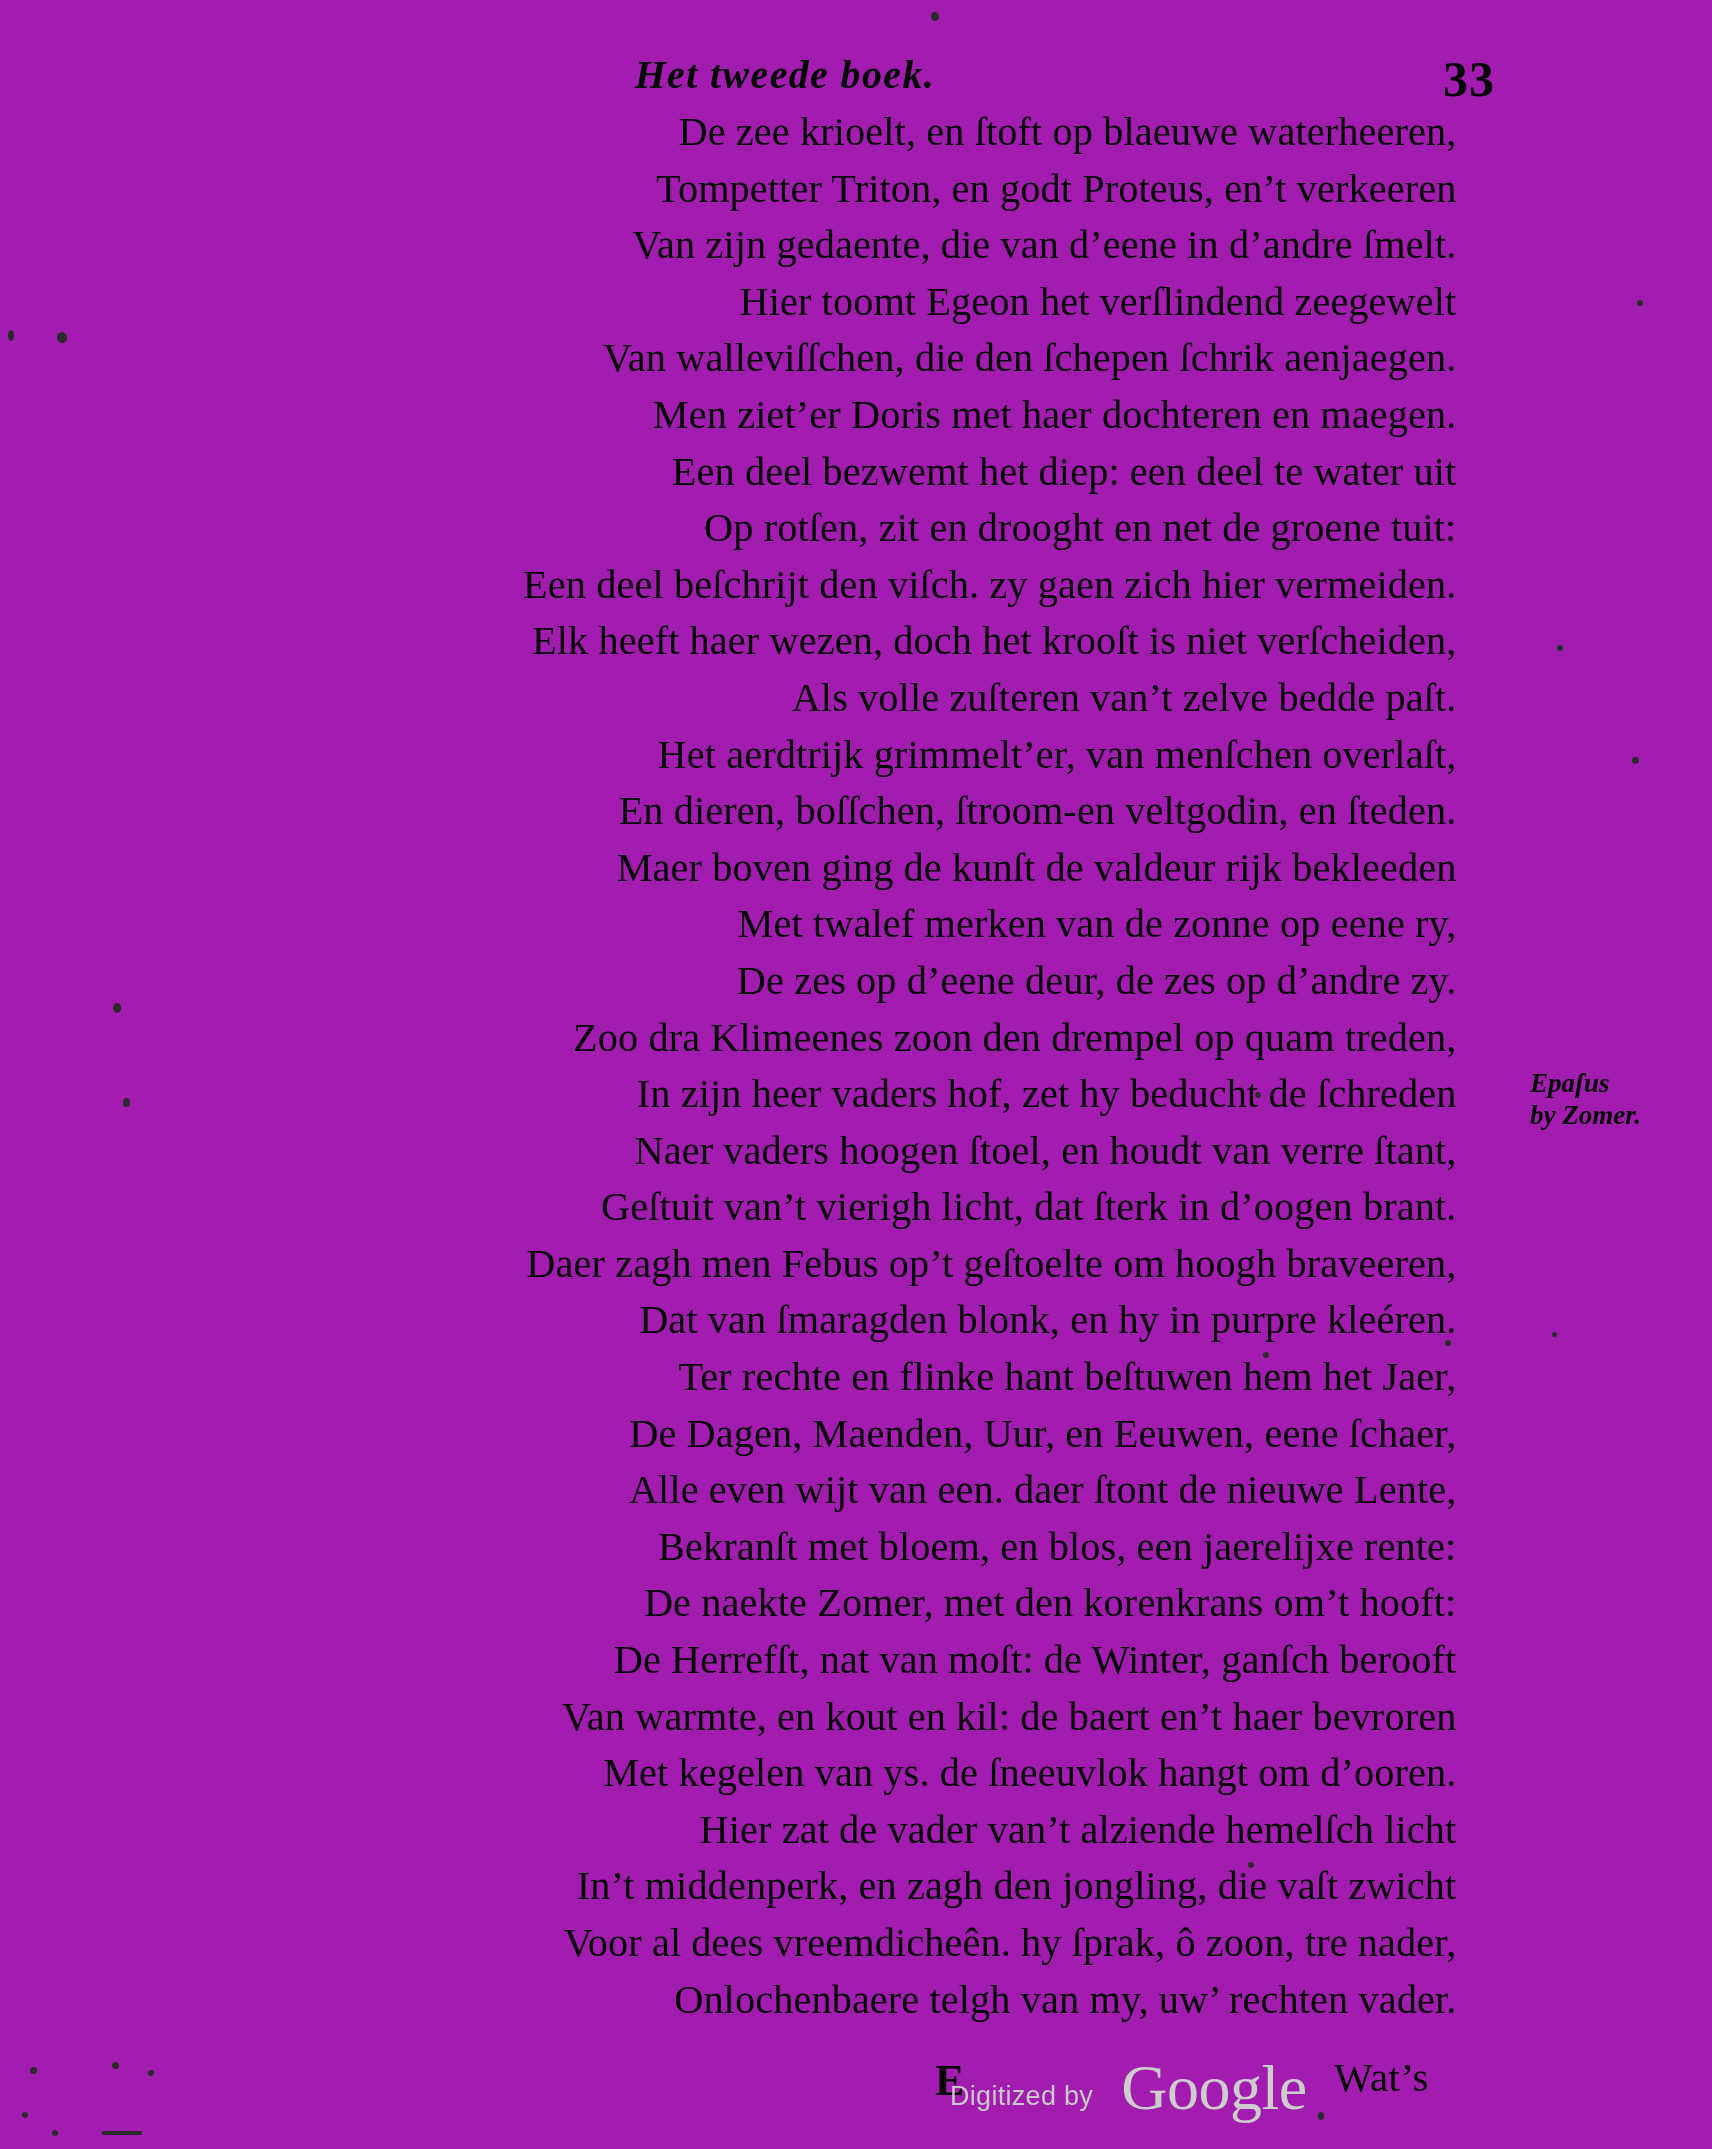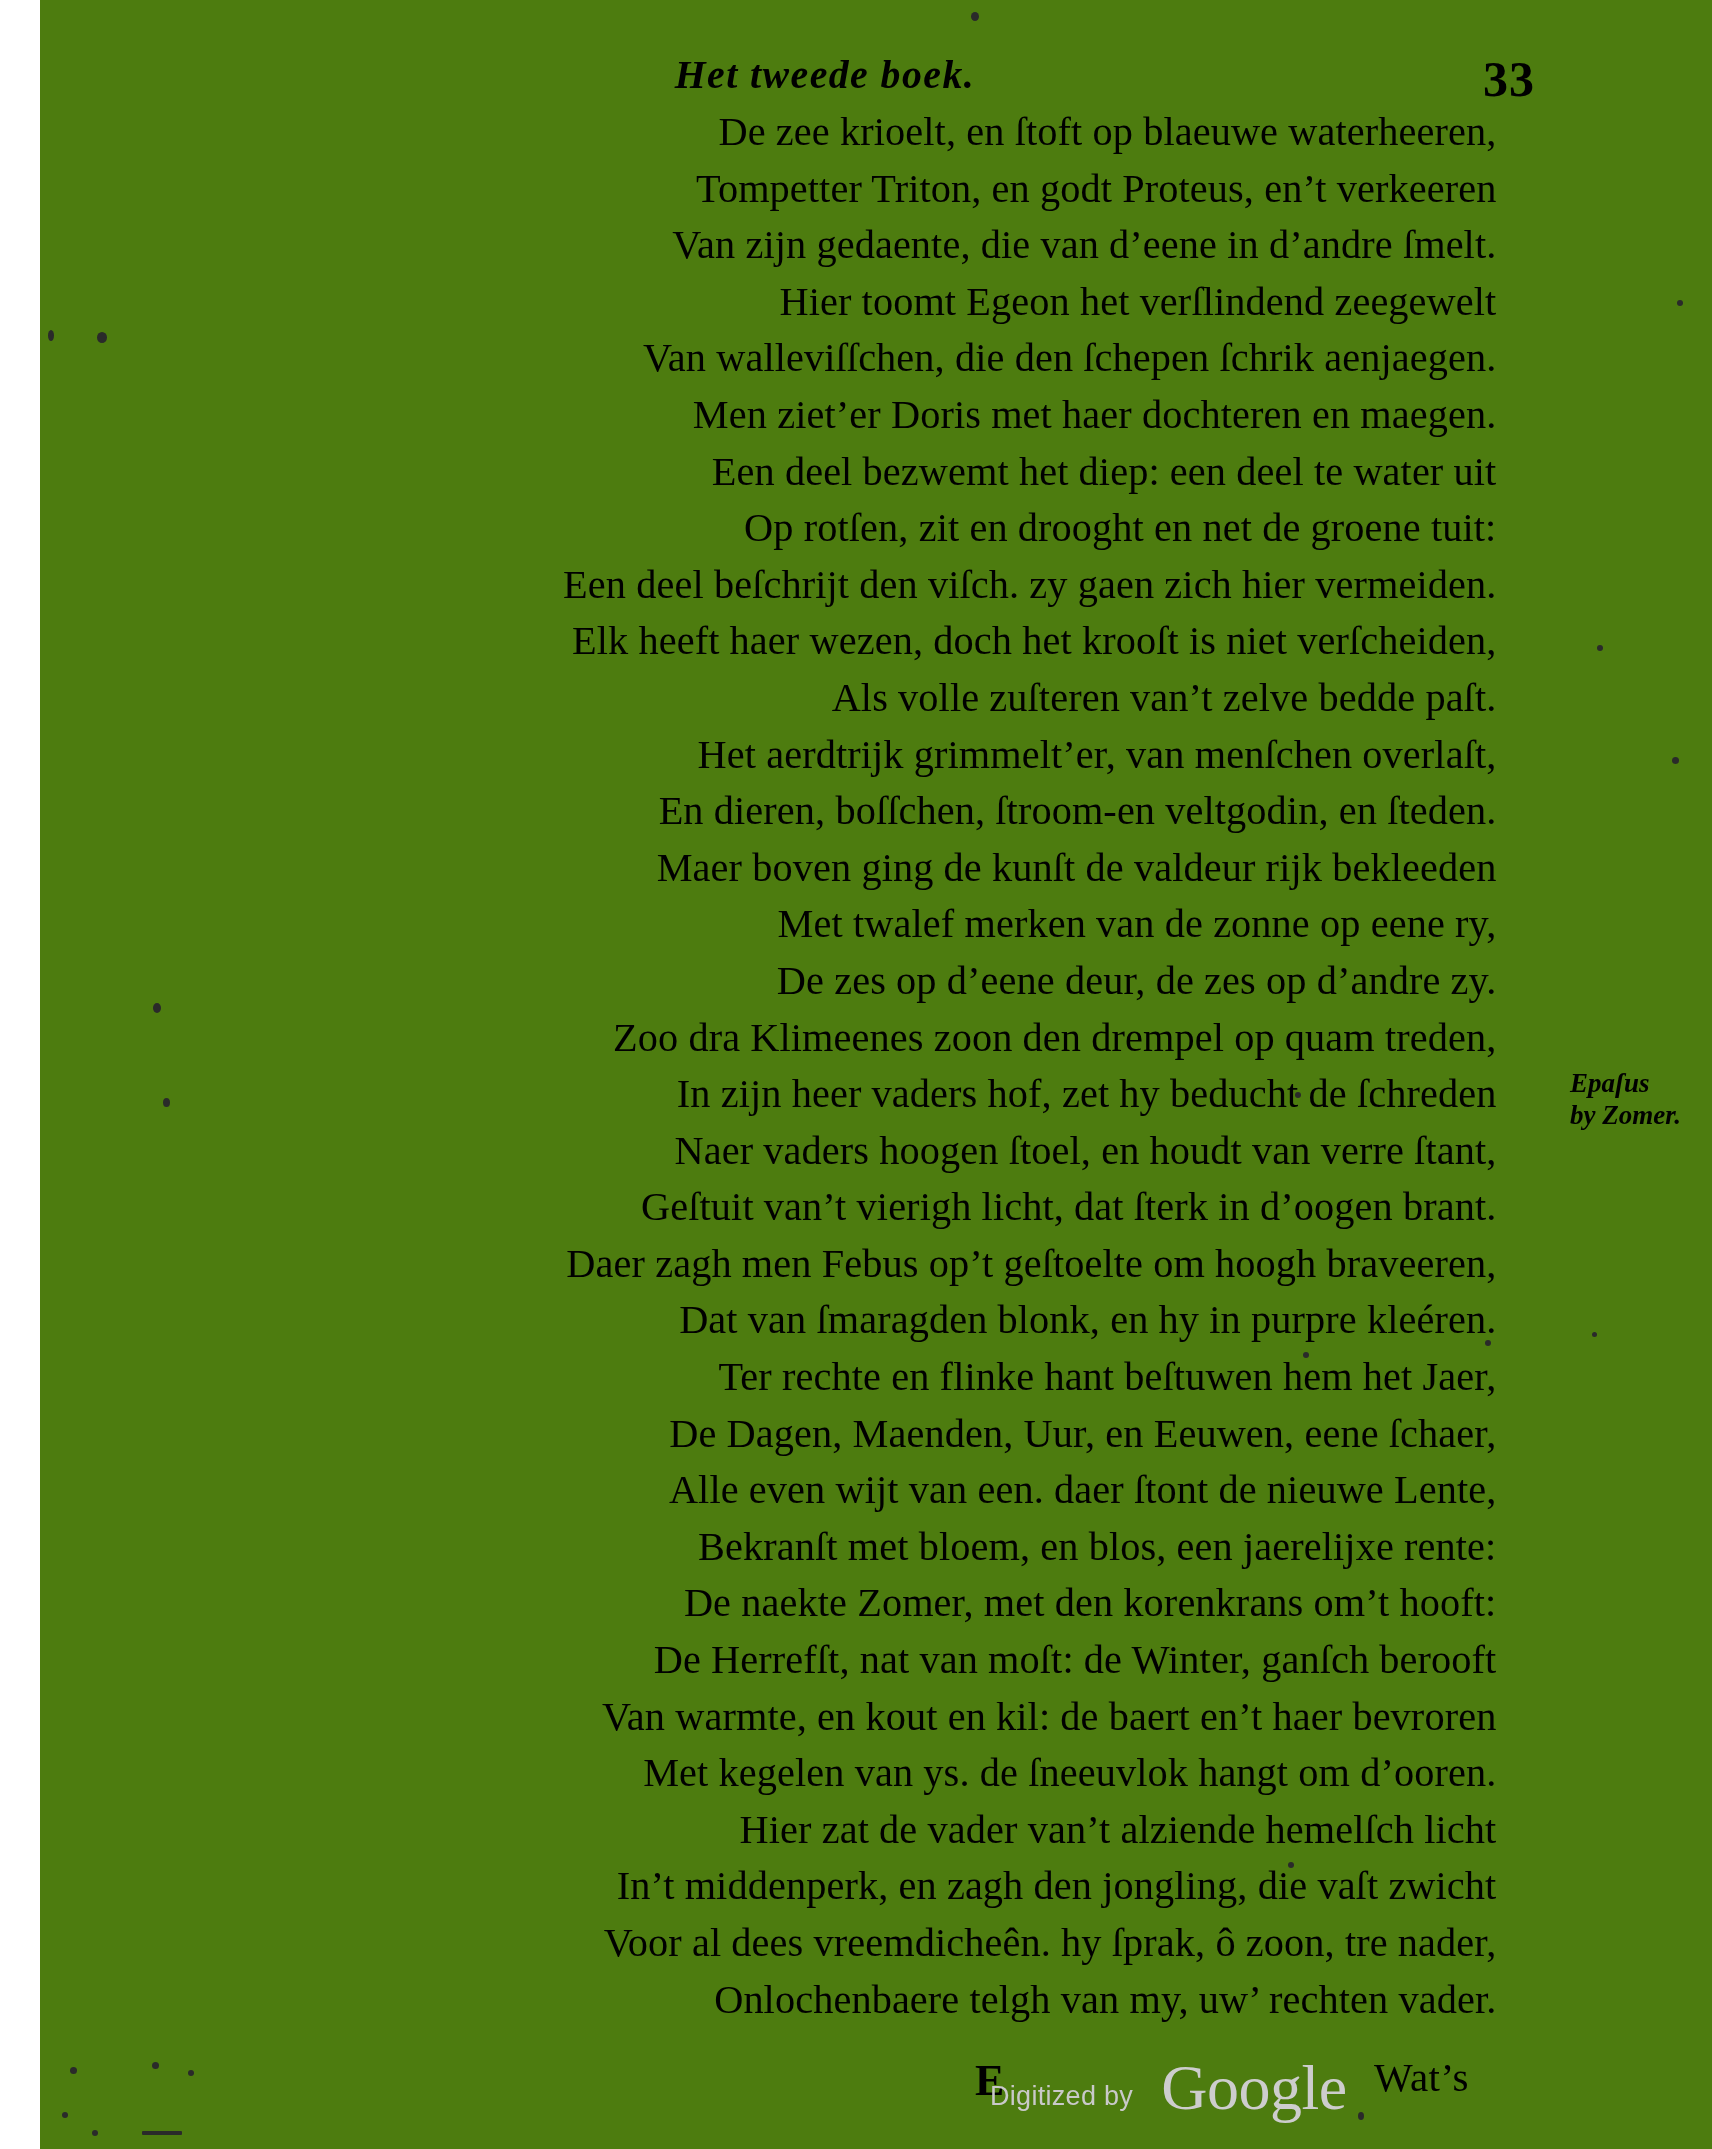--- a/index.html
+++ b/index.html
@@ -12,22 +12,21 @@
     height: 2149px;
     position: relative;
     overflow: hidden;
     font-family: "Liberation Serif", "DejaVu Serif", serif;
     color: #000000;
   }
 
   .page {
     position: absolute;
     inset: 0;
-    background: #4d7c0f;
-    margin-left: 40px;
+    background: #a21caf;
   }
 
   
   .header {
     position: absolute;
     top: 28px;
     left: 0;
     width: 1712px;
     height: 80px;
   }

